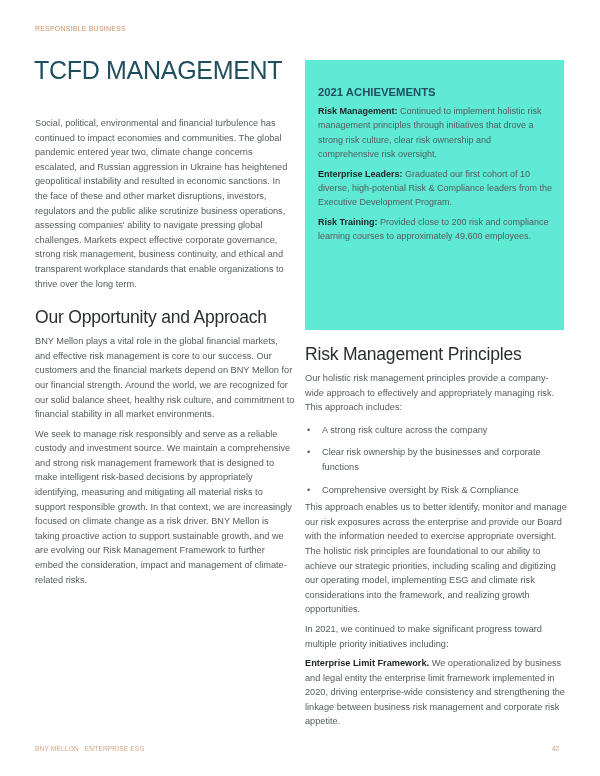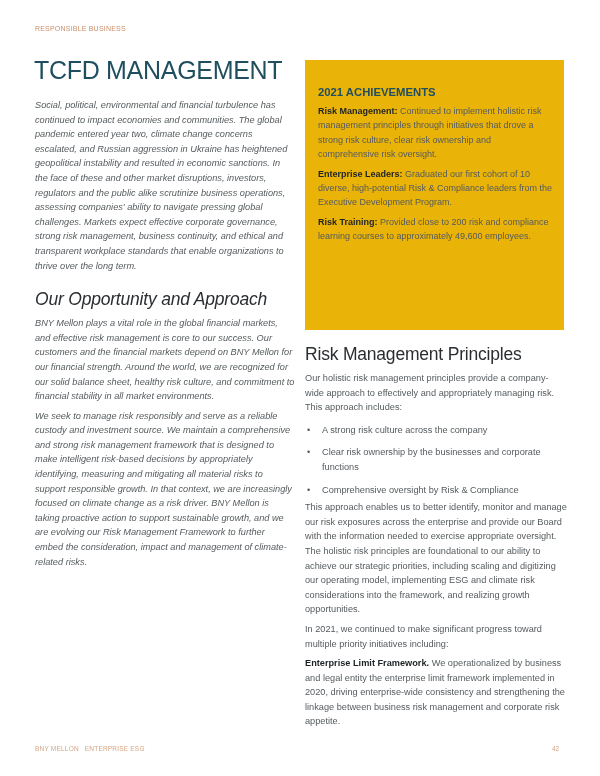--- a/index.html
+++ b/index.html
@@ -2,25 +2,25 @@
 <html><head>
 <meta charset="utf-8">
 <style>
   html, body { margin: 0; padding: 0; background: #ffffff; }
   body { width: 600px; height: 776px; position: relative; overflow: hidden;
          font-family: "Liberation Sans", "DejaVu Sans", sans-serif; color: #4a4f52; }
   .eyebrow { position: absolute; left: 35px; top: 25px; font-size: 7px; letter-spacing: 0.2px;
              color: #c9906a; text-transform: uppercase; }
   .page-title { position: absolute; left: 34px; top: 56px; font-size: 25px; font-weight: 400;
                 color: #1f4e5f; letter-spacing: -0.3px; margin: 0; }
-  .col-left { position: absolute; left: 35px; top: 98px; width: 260px; font-style: italic; }
+  .col-left { position: absolute; left: 35px; top: 116px; width: 260px; }
   .col-right { position: absolute; left: 305px; top: 60px; width: 262px; }
   p { margin: 0 0 5px 0; font-size: 9.2px; line-height: 14.6px; color: #555b5e; }
   .h2 { font-size: 17.5px; font-weight: 400; color: #2a2e31; margin: 16px 0 6px 0; letter-spacing: -0.2px; }
-  .box { background: #eab308; padding: 26px 10px 14px 13px; width: 236px; height: 230px; }
+  .box { background: #5eead4; padding: 26px 10px 14px 13px; width: 236px; height: 230px; }
   .box-title { font-size: 11.3px; font-weight: 700; color: #1f4e5f; margin: 0 0 6px 0; }
   .box p { font-size: 9px; line-height: 14.4px; margin-bottom: 5px; }
   strong { color: #1e2326; font-weight: 700; }
   .rmp-title { margin-top: 14px; }
   ul { list-style: none; margin: 0 0 3px 0; padding: 0; }
   li { position: relative; padding-left: 17px; font-size: 9.2px; line-height: 14.6px; color: #555b5e; margin-bottom: 3px; margin-top: 8px; }
   li::before { content: "\2022"; position: absolute; left: 2px; top: 0; color: #555b5e; }
   .footer-left { position: absolute; left: 35px; top: 745px; font-size: 6.5px; color: #d2a586; letter-spacing: 0.2px; text-transform: uppercase; }
   .footer-left span + span { margin-left: 6px; }
   .footer-right { position: absolute; left: 552px; top: 745px; font-size: 6.5px; color: #d2a586; }

